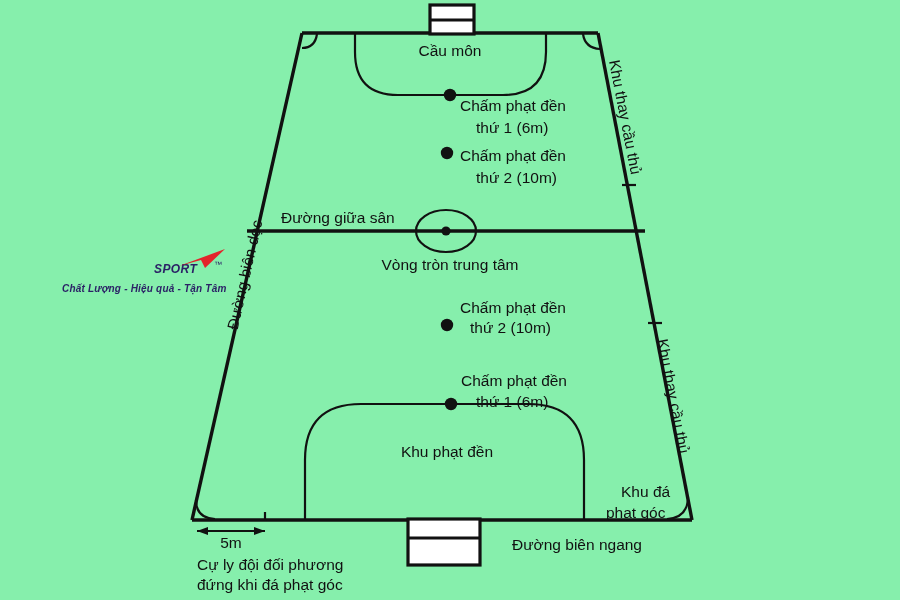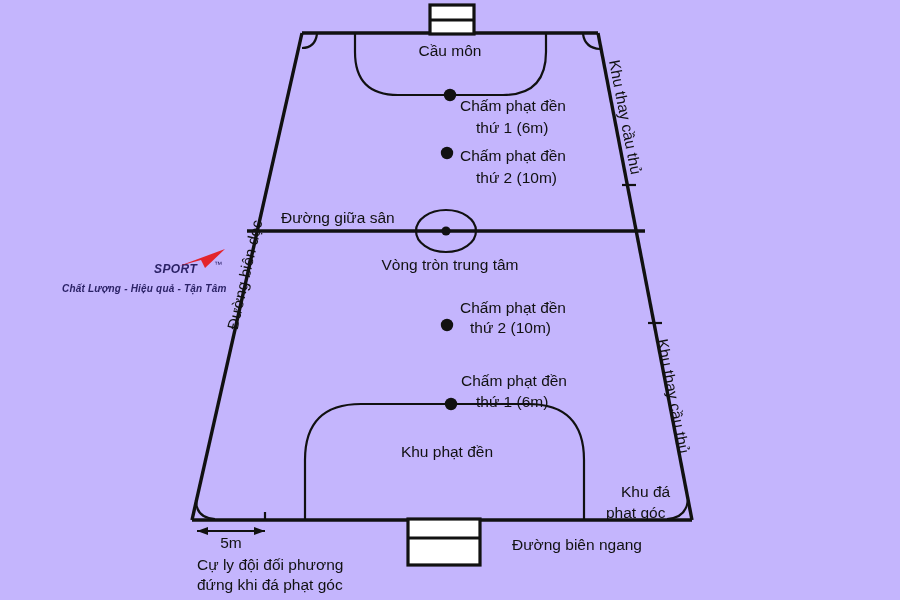--- a/index.html
+++ b/index.html
@@ -11,21 +11,21 @@
   body {
     width: 900px;
     height: 600px;
     overflow: hidden;
     font-family: "Liberation Sans", sans-serif;
   }
   #stage {
     position: relative;
     width: 900px;
     height: 600px;
-    background: #c4b5fd;
+    background: #86efac;
   }
   #court-svg {
     position: absolute;
     left: 0;
     top: 0;
     width: 900px;
     height: 600px;
   }
   .court-line {
     fill: none;

